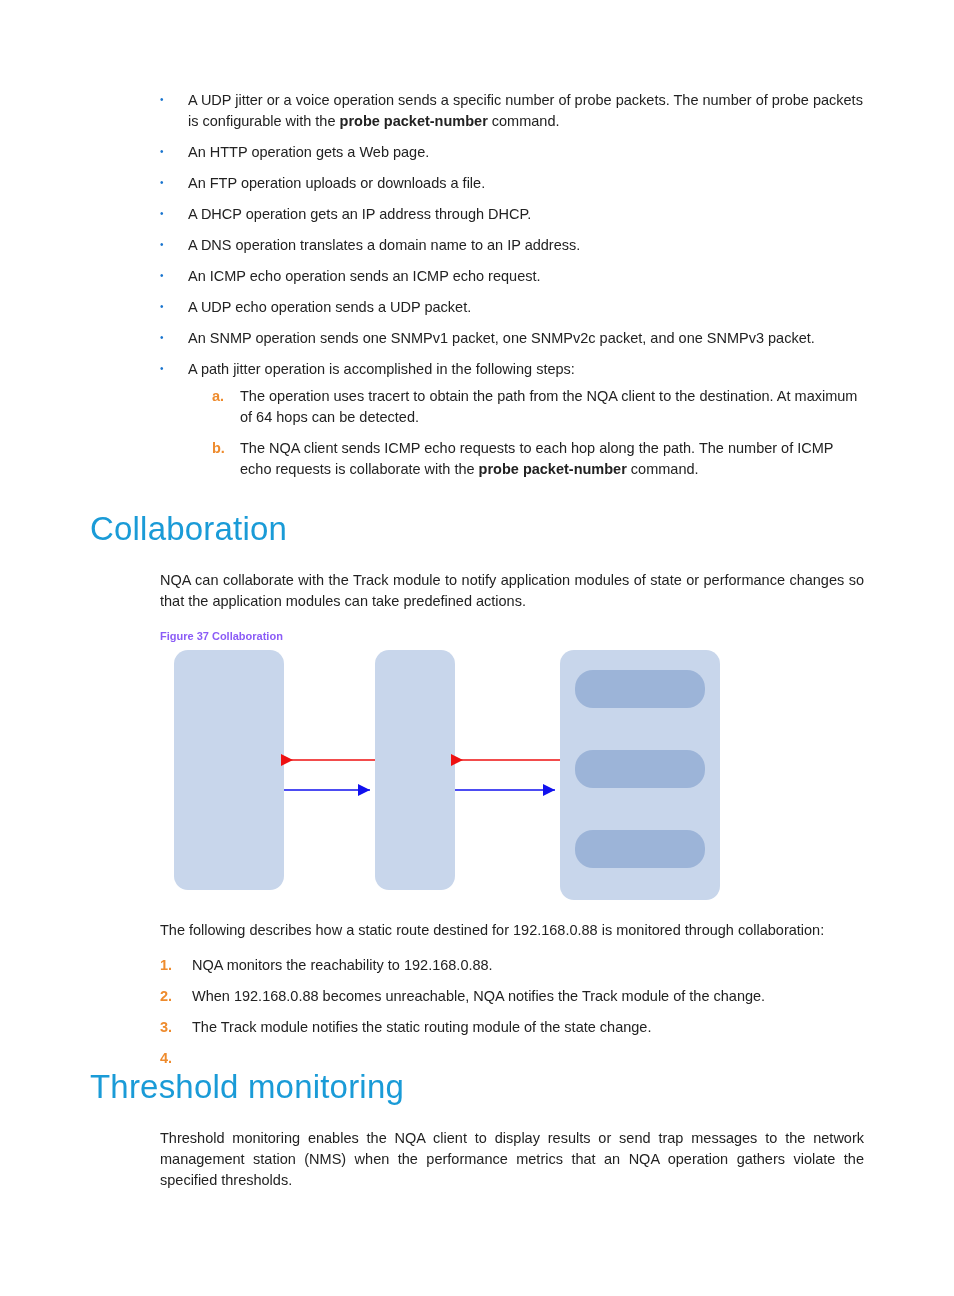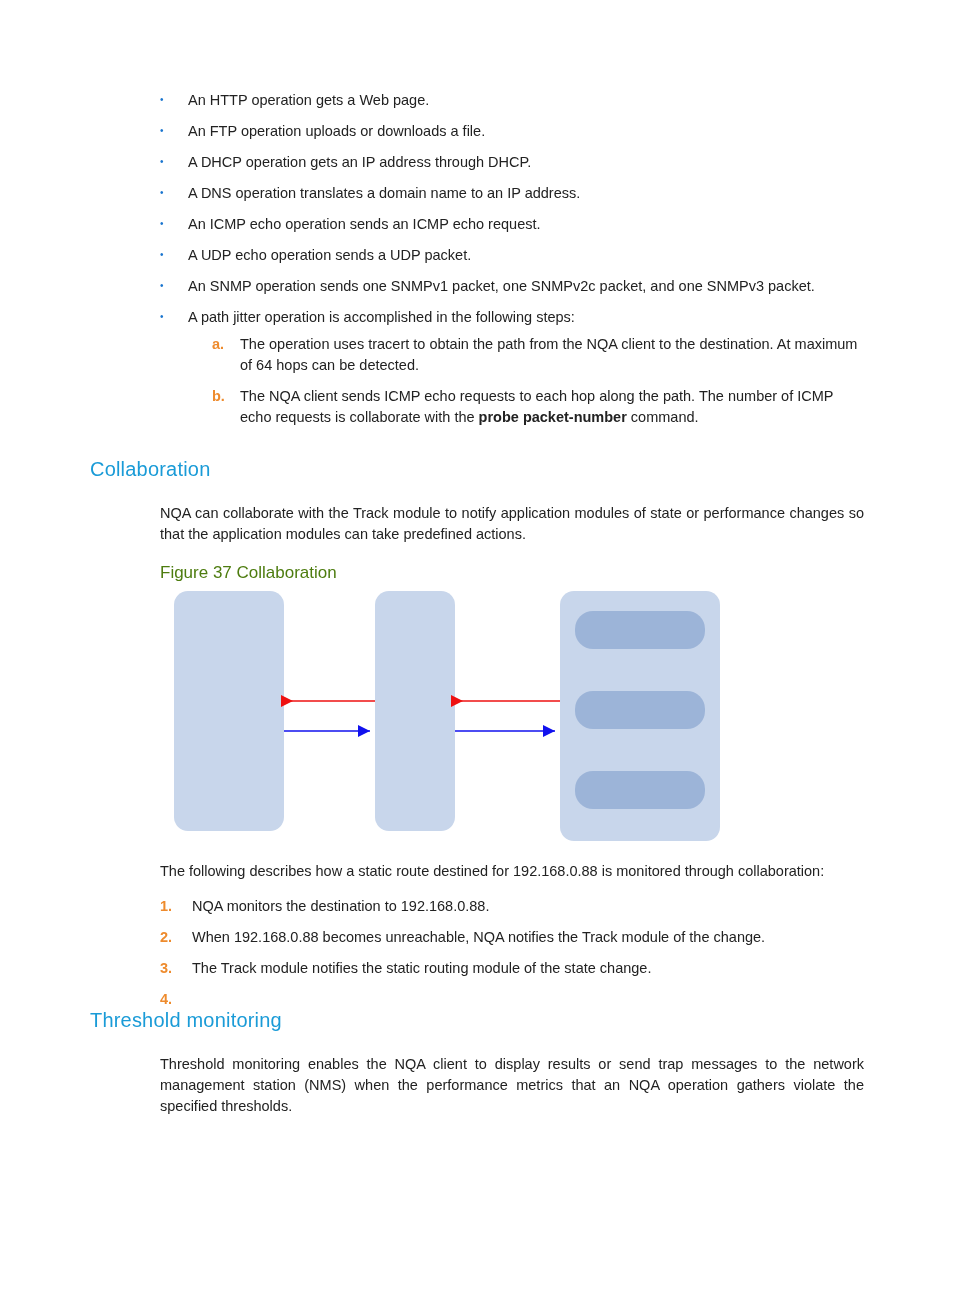--- a/index.html
+++ b/index.html
@@ -51,34 +51,34 @@
     position: absolute;
     left: 0;
     top: 0;
     color: #ee8b2d;
     font-weight: bold;
   }
   .bold { font-weight: bold; }
   h2.section {
     color: #1a9bd7;
     font-weight: 400;
-    font-size: 20px;
+    font-size: 33px;
     margin: 30px 0 0 0;
     letter-spacing: 0.2px;
   }
   p.body {
     margin: 16px 0 0 70px;
     line-height: 1.45;
     text-align: justify;
   }
   p.body.first { margin-top: 22px; }
   .figcap {
-    color: #4d7c0f;
-    font-weight: normal;
-    font-size: 17px;
+    color: #8b5cf6;
+    font-weight: bold;
+    font-size: 11px;
     margin: 18px 0 8px 70px;
   }
   .figure {
     margin: 0 0 0 70px;
     height: 250px;
     position: relative;
   }
   .box {
     position: absolute;
     background: #c8d6eb;
@@ -123,20 +123,21 @@
     font-weight: bold;
   }
   .italic { font-style: italic; }
 </style>
 </head>
 <body>
 
 <div class="page">
 
   <ul class="bullets">
+    <li><span>A UDP jitter or a voice operation sends a specific number of probe packets. The number of probe packets is configurable with the </span><span class="bold">probe packet-number</span><span> command.</span></li>
     <li><span>An HTTP operation gets a Web page.</span></li>
     <li><span>An FTP operation uploads or downloads a file.</span></li>
     <li><span>A DHCP operation gets an IP address through DHCP.</span></li>
     <li><span>A DNS operation translates a domain name to an IP address.</span></li>
     <li><span>An ICMP echo operation sends an ICMP echo request.</span></li>
     <li><span>A UDP echo operation sends a UDP packet.</span></li>
     <li><span>An SNMP operation sends one SNMPv1 packet, one SNMPv2c packet, and one SNMPv3 packet.</span></li>
     <li>
       <span>A path jitter operation is accomplished in the following steps:</span>
       <ol class="sub-alpha">
@@ -169,21 +170,21 @@
       <line x1="215" y1="110" x2="130" y2="110" stroke="#e11" stroke-width="1.5" marker-end="url(#ar-red)"></line>
       <line x1="400" y1="110" x2="300" y2="110" stroke="#e11" stroke-width="1.5" marker-end="url(#ar-red)"></line>
       <line x1="124" y1="140" x2="210" y2="140" stroke="#11e" stroke-width="1.5" marker-end="url(#ar-blue)"></line>
       <line x1="295" y1="140" x2="395" y2="140" stroke="#11e" stroke-width="1.5" marker-end="url(#ar-blue)"></line>
     </svg>
   </div>
 
   <p class="body" style="margin-top:20px">The following describes how a static route destined for 192.168.0.88 is monitored through collaboration:</p>
 
   <ol class="numlist">
-    <li><span class="num">1.</span><span>NQA monitors the destination to 192.168.0.88.</span></li>
+    <li><span class="num">1.</span><span>NQA monitors the reachability to 192.168.0.88.</span></li>
     <li><span class="num">2.</span><span>When 192.168.0.88 becomes unreachable, NQA notifies the Track module of the change.</span></li>
     <li><span class="num">3.</span><span>The Track module notifies the static routing module of the state change.</span></li>
     <li><span class="num">4.</span></li>
   </ol>
 
 
   <h2 class="section">Threshold monitoring</h2>
   <p class="body first">Threshold monitoring enables the NQA client to display results or send trap messages to the network management station (NMS) when the performance metrics that an NQA operation gathers violate the specified thresholds.</p>
 
 </div>

